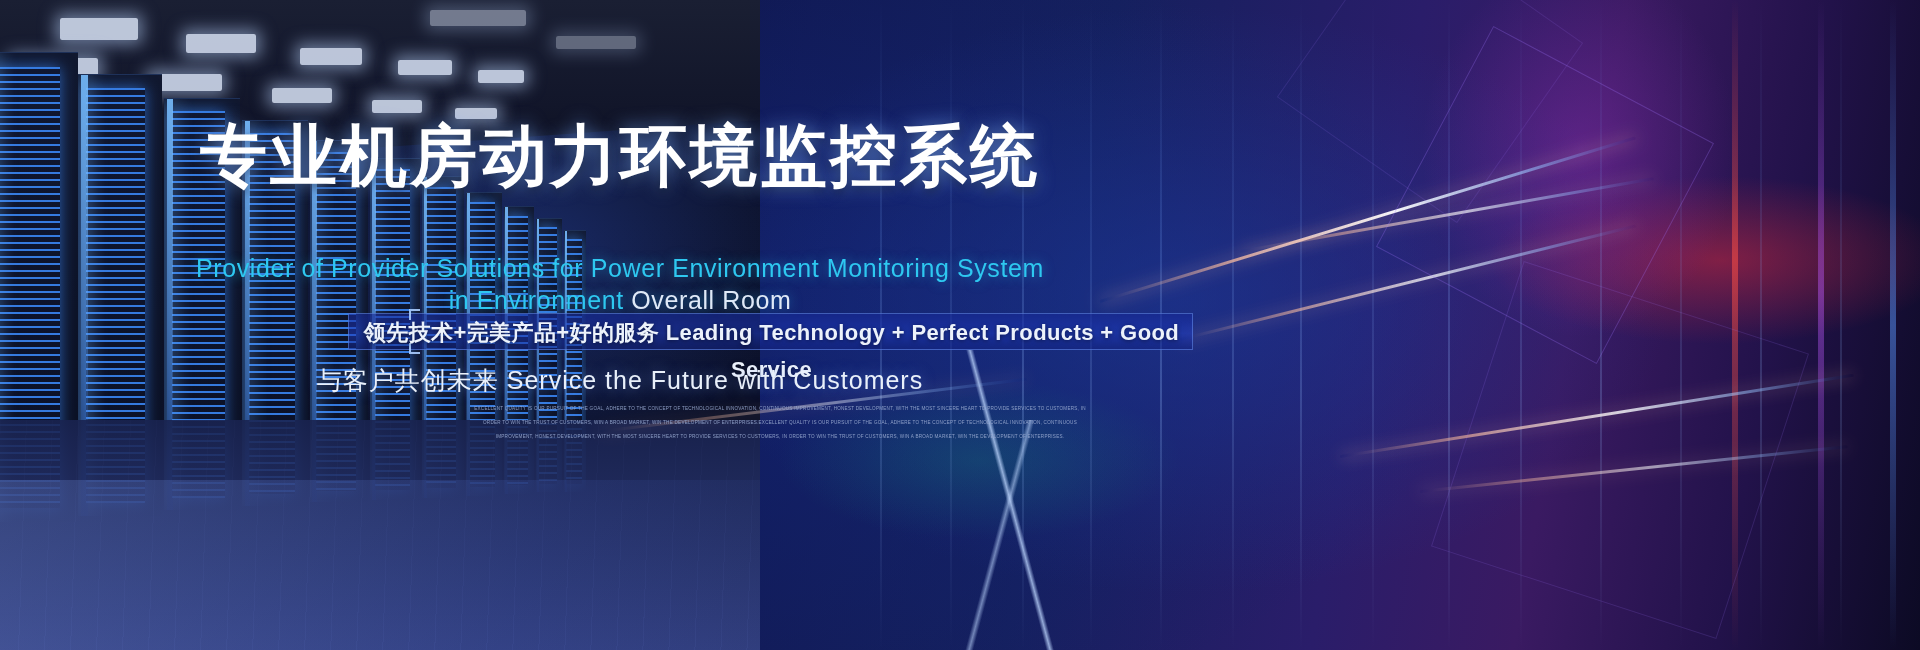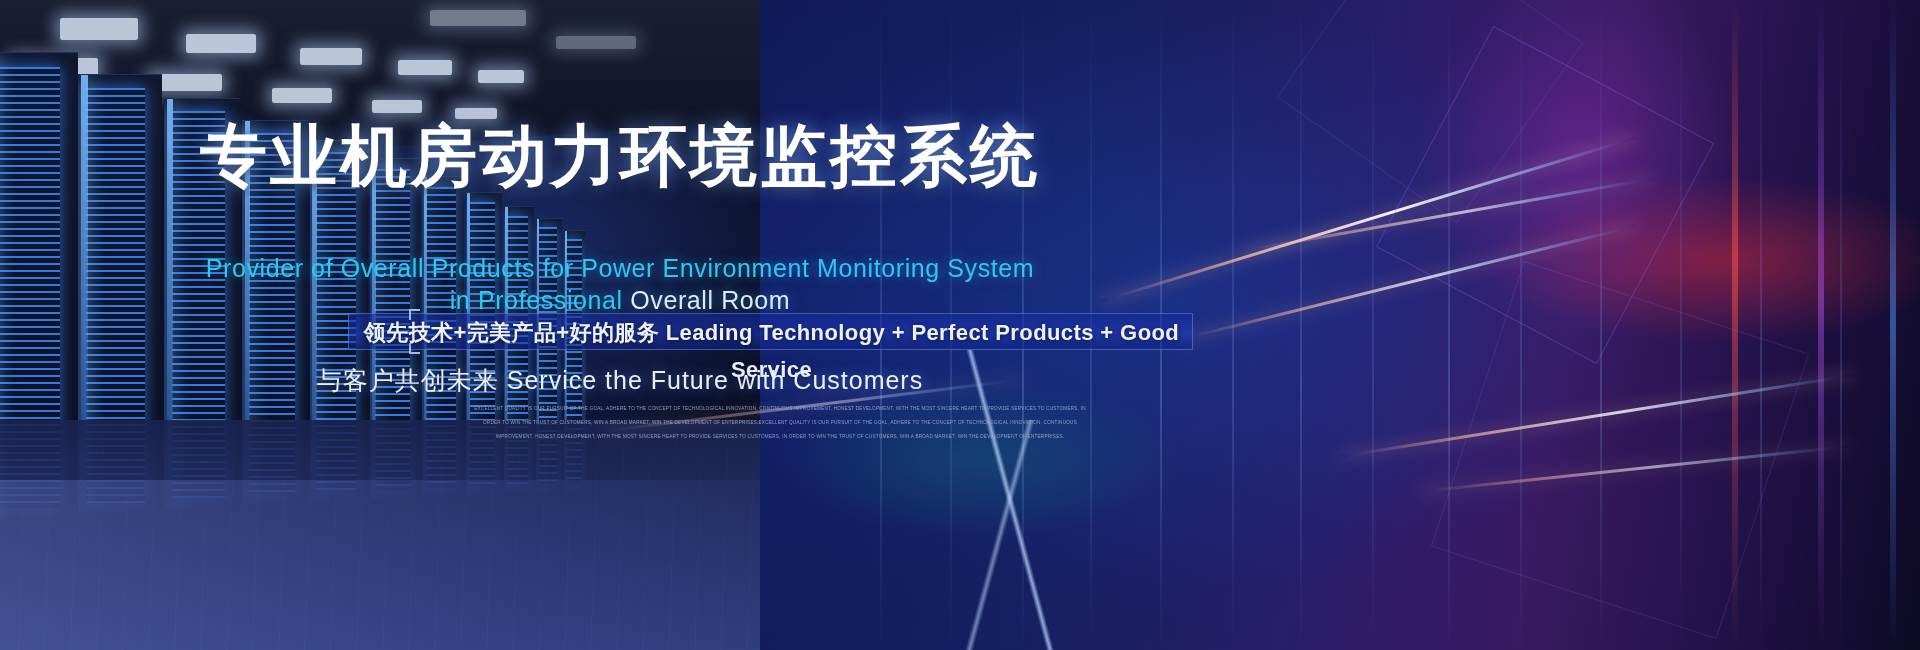--- a/index.html
+++ b/index.html
@@ -209,22 +209,22 @@
   <div class="corridor"></div>
   <div class="corridor2"></div>
 
   <div class="content">
 
     <div class="headline">
       <span>专业机房动力环境监控系统</span>
     </div>
 
     <div class="subtitle">
-      <span>Provider of Overall Products for Power Environment Monitoring System</span>
-      <span class="s2"><span>in Professional </span><span class="w">Overall Room</span></span>
+      <span>Provider of Provider Solutions for Power Environment Monitoring System</span>
+      <span class="s2"><span>in Environment </span><span class="w">Overall Room</span></span>
     </div>
 
     <div class="ribbon">
       <span class="ribbon-corner rc-tl"></span>
       <span class="ribbon-corner rc-bl"></span>
       <div class="ribbon-text">领先技术+完美产品+好的服务 Leading Technology + Perfect Products + Good Service</div>
     </div>
 
     <div class="tagline">与客户共创未来 Service the Future with Customers</div>
 

